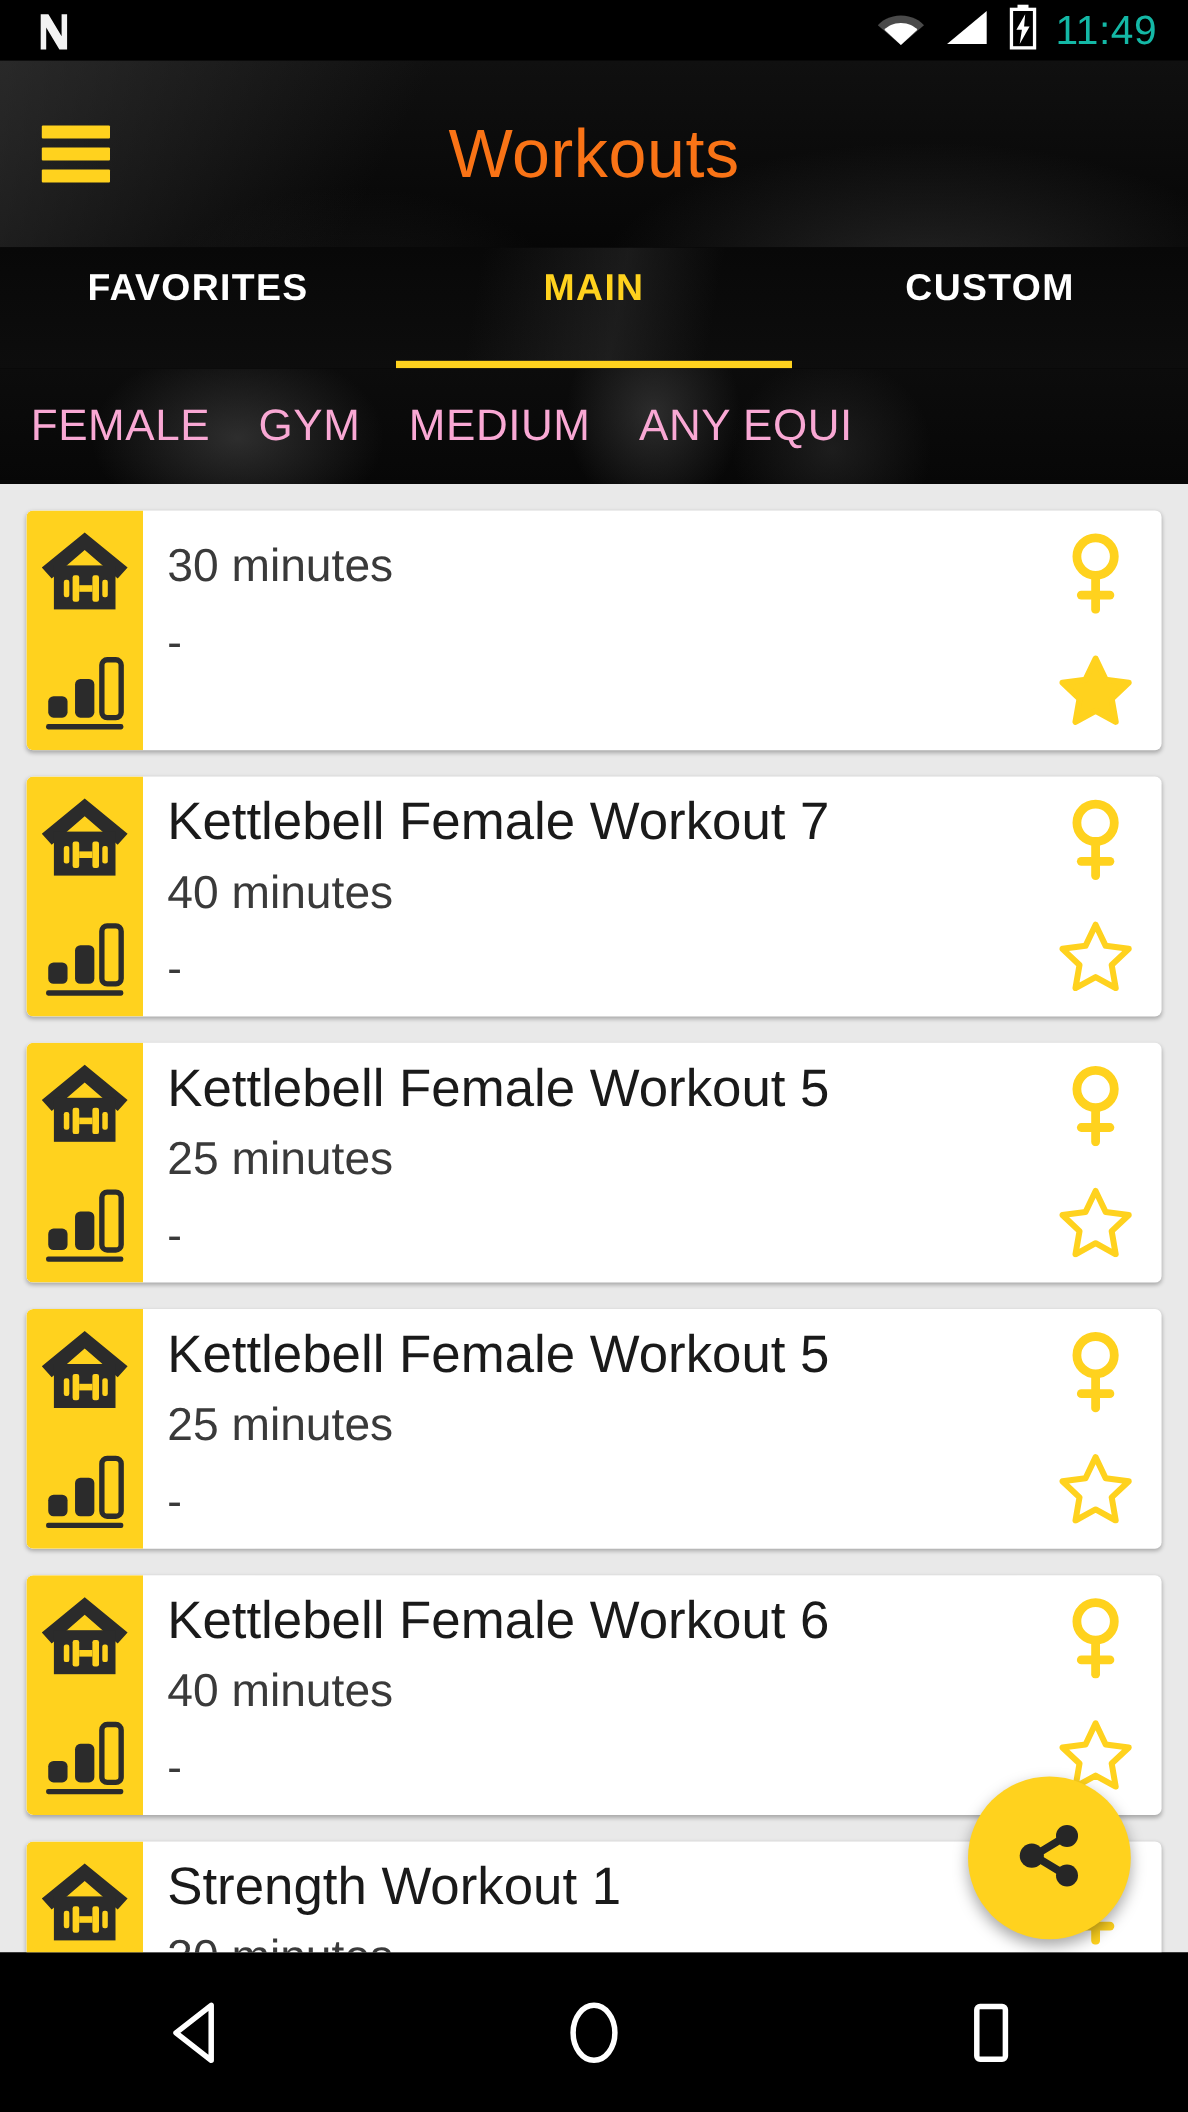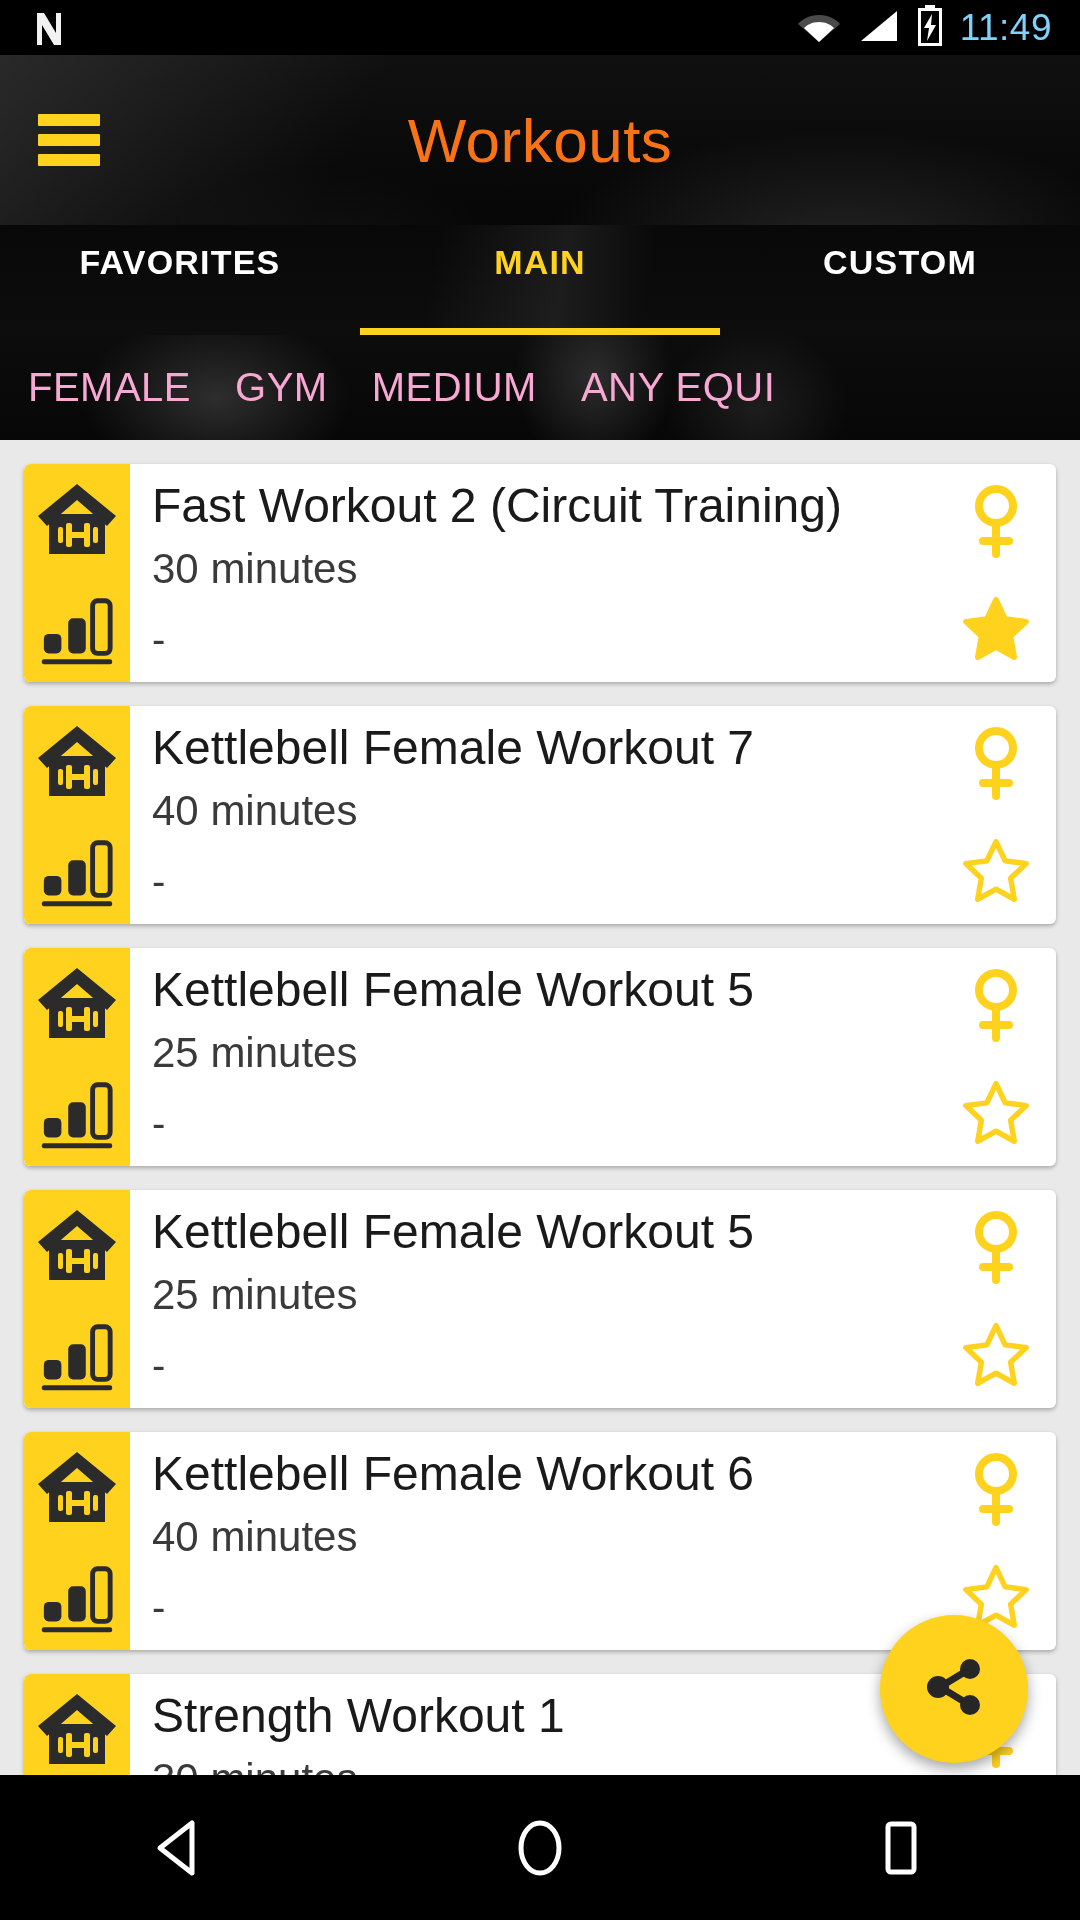--- a/index.html
+++ b/index.html
@@ -18,21 +18,21 @@
     display:flex; align-items:center;
   }
   .sb-left{ margin-left:34px; display:flex; align-items:center; }
   .nlogo{ width:30px; height:38px; position:relative; }
   .nlogo svg{ display:block; }
   .sb-right{
     margin-left:auto; margin-right:28px;
     display:flex; align-items:center; gap:16px;
   }
   .sb-time{
-    font-size:37px; color:#7dd3fc; letter-spacing:0.5px;
+    font-size:37px; color:#14b8a6; letter-spacing:0.5px;
     font-family:"Liberation Sans", sans-serif;
   }
 
   
   .appbar{
     position:absolute; top:55px; left:0;
     width:1080px; height:170px;
     background:#0a0a0a;
     overflow:hidden;
   }
@@ -282,21 +282,20 @@
     </g>
   </svg></span>
       <span><svg class="strip-level" viewBox="0 0 80 76">
     <rect x="6" y="42" width="18" height="20" rx="5" fill="#2b2b2b"></rect>
     <rect x="31" y="26" width="18" height="36" rx="5" fill="#2b2b2b"></rect>
               <rect x="56" y="8" width="18" height="54" rx="5" fill="none" stroke="#2b2b2b" stroke-width="5"></rect>
     <rect x="4" y="68" width="72" height="5" rx="2" fill="#2b2b2b"></rect>
   </svg></span>
     </div>
     <div class="card-body">
-      <div class="card-title">Fast Workout 2 (Circuit Training)</div>
       <div class="card-duration">30 minutes</div>
       <div class="card-note">-</div>
     </div>
     <div class="card-right">
       <span><svg class="gender-icon" viewBox="0 0 56 76">
     <circle cx="28" cy="24" r="17" fill="none" stroke="#FFD21E" stroke-width="8"></circle>
     <line x1="28" y1="42" x2="28" y2="72" stroke="#FFD21E" stroke-width="8" stroke-linecap="round"></line>
     <line x1="15" y1="59" x2="41" y2="59" stroke="#FFD21E" stroke-width="8" stroke-linecap="round"></line>
   </svg></span>
       <span><svg class="fav-icon" viewBox="-2 0 70 70">

